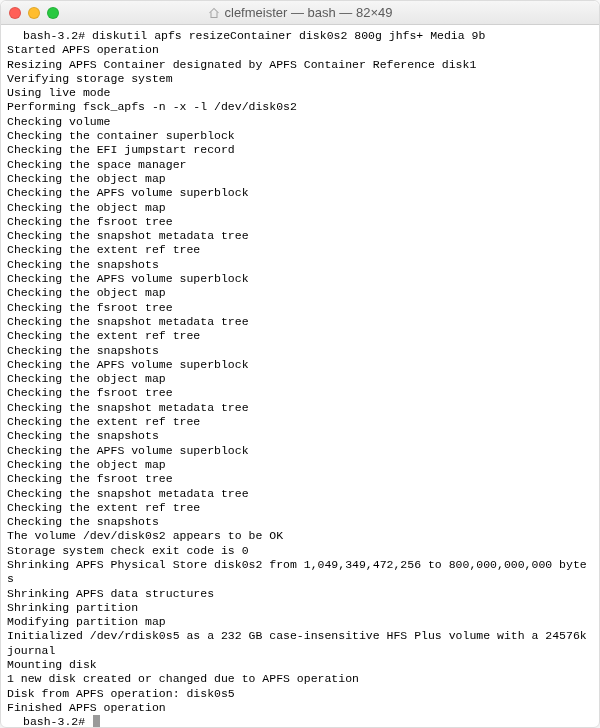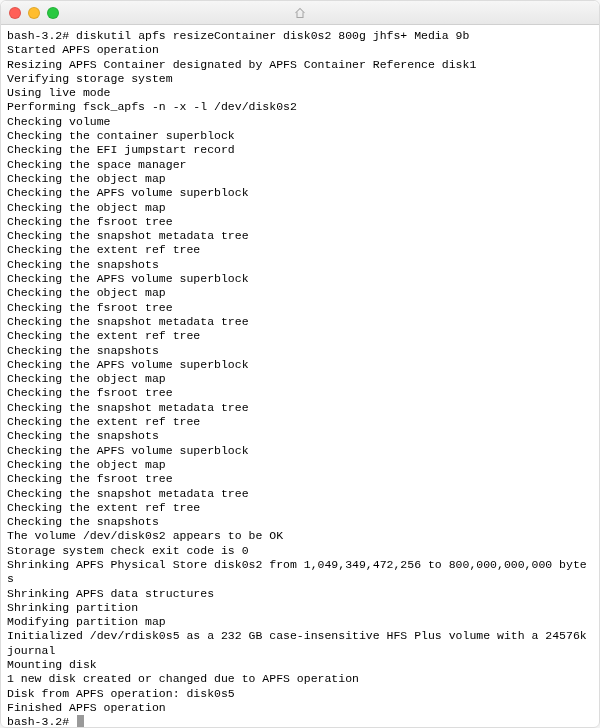--- a/index.html
+++ b/index.html
@@ -62,20 +62,21 @@
       padding: 4px 6px 6px 6px;
       font-size: 11.5px;
       line-height: 14.3px;
       color: #000;
       white-space: pre-wrap;
       word-break: break-all;
       letter-spacing: 0px;
     }
     .prompt-line {
       display: inline;
+      margin-left: 16px;
     }
     .cursor {
       display: inline-block;
       width: 7px;
       height: 13px;
       background: #9a9a9a;
       vertical-align: text-bottom;
       margin-left: 1px;
     }
   </style>
@@ -88,20 +89,21 @@
     <div class="traffic-light tl-min"></div>
     <div class="traffic-light tl-max"></div>
   </div>
   <div class="title-wrap">
     <span class="home-icon">
       <svg viewBox="0 0 16 16" fill="none" stroke="#777" stroke-width="1.4">
         <path d="M2 8 L8 2 L14 8"></path>
         <path d="M4 7 V14 H12 V7"></path>
       </svg>
     </span>
+    <span>clefmeister — bash — 82×49</span>
   </div>
 </div>
 
 <div class="terminal"><span class="prompt-line">bash-3.2# </span><span>diskutil apfs resizeContainer disk0s2 800g jhfs+ Media 9b</span>
 <div id="lines-container">Started APFS operation
 Resizing APFS Container designated by APFS Container Reference disk1
 Verifying storage system
 Using live mode
 Performing fsck_apfs -n -x -l /dev/disk0s2
 Checking volume

